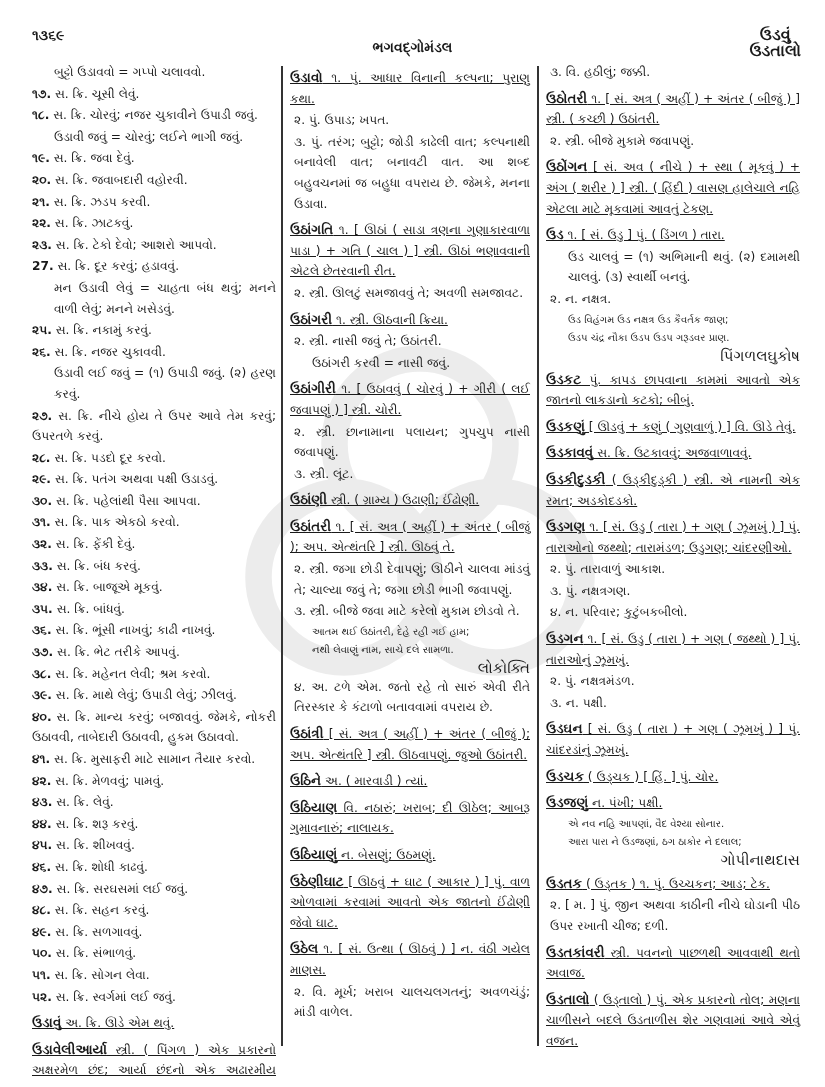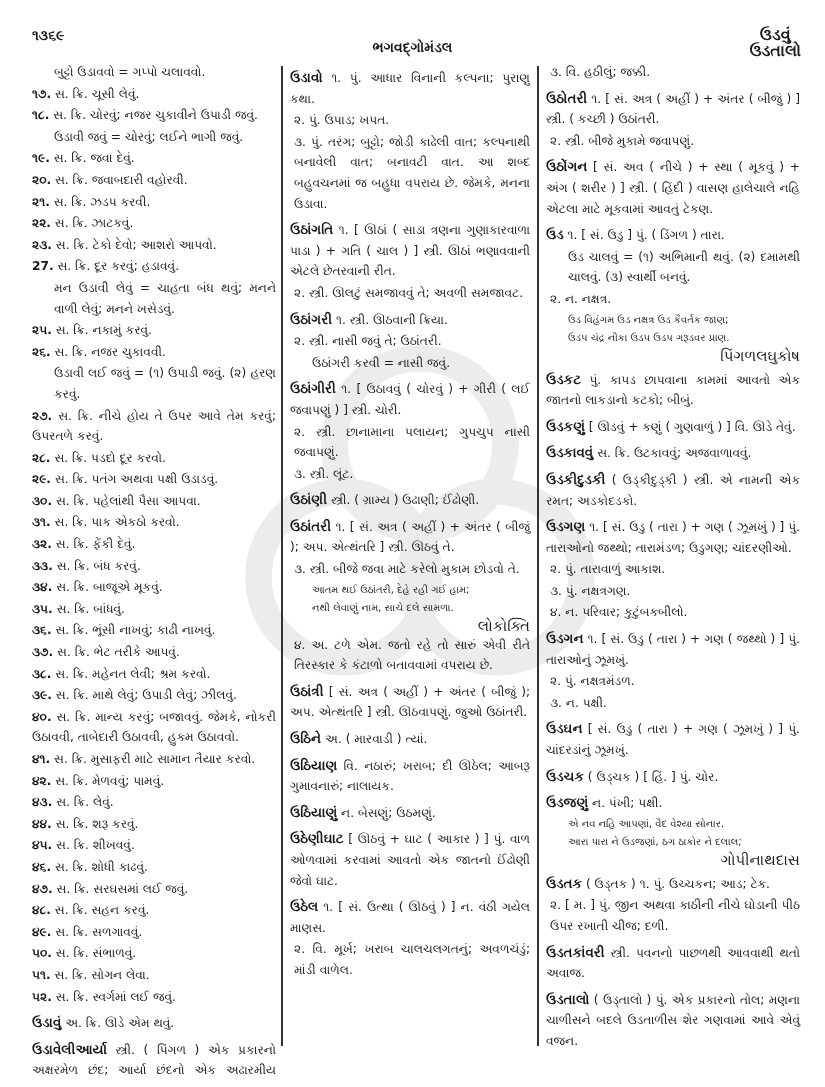--- a/index.html
+++ b/index.html
@@ -25,21 +25,21 @@
   .col-mid { left: 290px; width: 240px; }
   .col-right { left: 546px; width: 254px; }
   .divider { position: absolute; top: 66px; height: 980px; width: 1.5px; background: #333; }
   .p { margin: 0 0 1px 0; text-align: justify; }
   .indent { padding-left: 22px; }
   .sub { padding-left: 4px; }
   .num { font-weight: bold; }
   .hw { font-weight: bold; font-size: 13.5px; }
   .quote { padding-left: 22px; font-size: 10px; line-height: 18px; }
   .src { text-align: right; font-size: 15px; line-height: 16px; }
-  .gap { margin-top: 5px; }
+  .gap { margin-top: 5px; text-decoration: underline; }
 </style>
 </head>
 <body>
 
 <svg class="watermark" viewBox="0 0 200 200">
   <circle cx="100" cy="60" r="45" fill="none" stroke="#000" stroke-width="14"></circle>
   <circle cx="60" cy="130" r="45" fill="none" stroke="#000" stroke-width="14"></circle>
   <circle cx="140" cy="130" r="45" fill="none" stroke="#000" stroke-width="14"></circle>
 </svg>
 
@@ -106,20 +106,21 @@
     <div class="p gap"><span class="hw">ઉઠાંગતિ</span><span> ૧. [ ઊઠાં ( સાડા ત્રણના ગુણાકારવાળા પાડા ) + ગતિ ( ચાલ ) ] સ્ત્રી. ઊઠાં ભણાવવાની એટલે છેતરવાની રીત.</span></div>
     <div class="p sub">૨. સ્ત્રી. ઊલટું સમજાવવું તે; અવળી સમજાવટ.</div>
     <div class="p gap"><span class="hw">ઉઠાંગરી</span><span> ૧. સ્ત્રી. ઊઠવાની ક્રિયા.</span></div>
     <div class="p sub">૨. સ્ત્રી. નાસી જવું તે; ઉઠાંતરી.</div>
     <div class="p indent">ઉઠાંગરી કરવી = નાસી જવું.</div>
     <div class="p gap"><span class="hw">ઉઠાંગીરી</span><span> ૧. [ ઉઠાવવું ( ચોરવું ) + ગીરી ( લઈ જવાપણું ) ] સ્ત્રી. ચોરી.</span></div>
     <div class="p sub">૨. સ્ત્રી. છાનામાના પલાયન; ગુપચુપ નાસી જવાપણું.</div>
     <div class="p sub">૩. સ્ત્રી. લૂંટ.</div>
     <div class="p gap"><span class="hw">ઉઠાંણી</span><span> સ્ત્રી. ( ગ્રામ્ય ) ઉઢાણી; ઈંઢોણી.</span></div>
     <div class="p gap"><span class="hw">ઉઠાંતરી</span><span> ૧. [ સં. અત્ર ( અહીં ) + અંતર ( બીજું ); અપ. એત્થંતરિ ] સ્ત્રી. ઊઠવું તે.</span></div>
+    <div class="p sub">૨. સ્ત્રી. જગા છોડી દેવાપણું; ઊઠીને ચાલવા માંડવું તે; ચાલ્યા જવું તે; જગા છોડી ભાગી જવાપણું.</div>
     <div class="p sub">૩. સ્ત્રી. બીજે જવા માટે કરેલો મુકામ છોડવો તે.</div>
     <div class="p quote">
       <div>આતમ થઈ ઉઠાંતરી, દેહે રહી ગઈ હામ;</div>
       <div>નથી લેવાણું નામ, સાચે દલે સામળા.</div>
     </div>
     <div class="p src">લોકોક્તિ</div>
     <div class="p sub">૪. અ. ટળે એમ. જતો રહે તો સારું એવી રીતે તિરસ્કાર કે કંટાળો બતાવવામાં વપરાય છે.</div>
     <div class="p gap"><span class="hw">ઉઠાંત્રી</span><span> [ સં. અત્ર ( અહીં ) + અંતર ( બીજું ); અપ. એત્થંતરિ ] સ્ત્રી. ઊઠવાપણું. જુઓ ઉઠાંતરી.</span></div>
     <div class="p gap"><span class="hw">ઉઠિને</span><span> અ. ( મારવાડી ) ત્યાં.</span></div>
     <div class="p gap"><span class="hw">ઉઠિયાણ</span><span> વિ. નઠારું; ખરાબ; દી ઊઠેલ; આબરૂ ગુમાવનારું; નાલાયક.</span></div>

